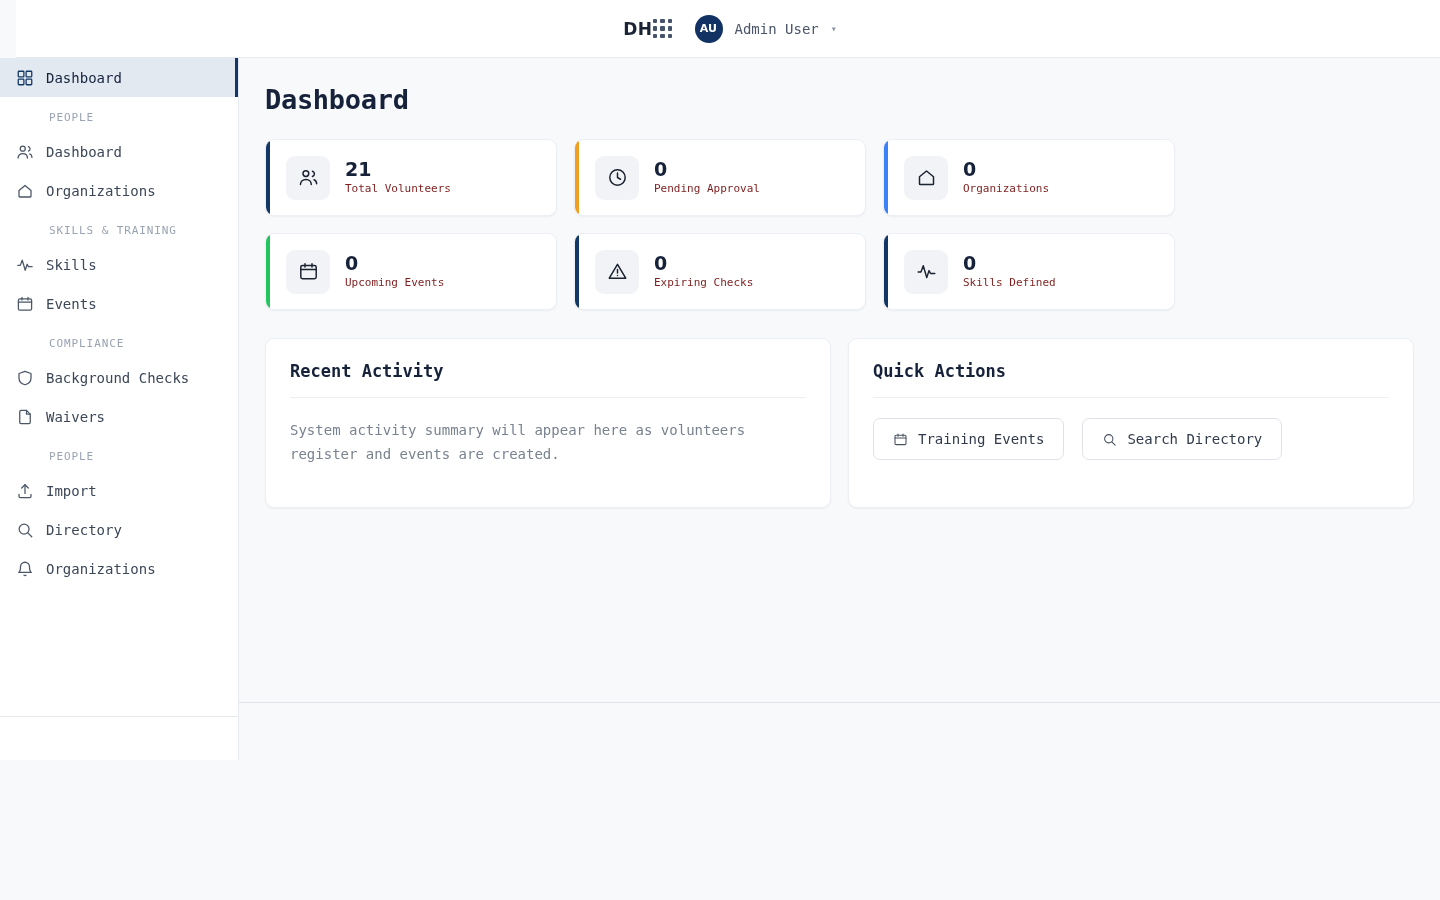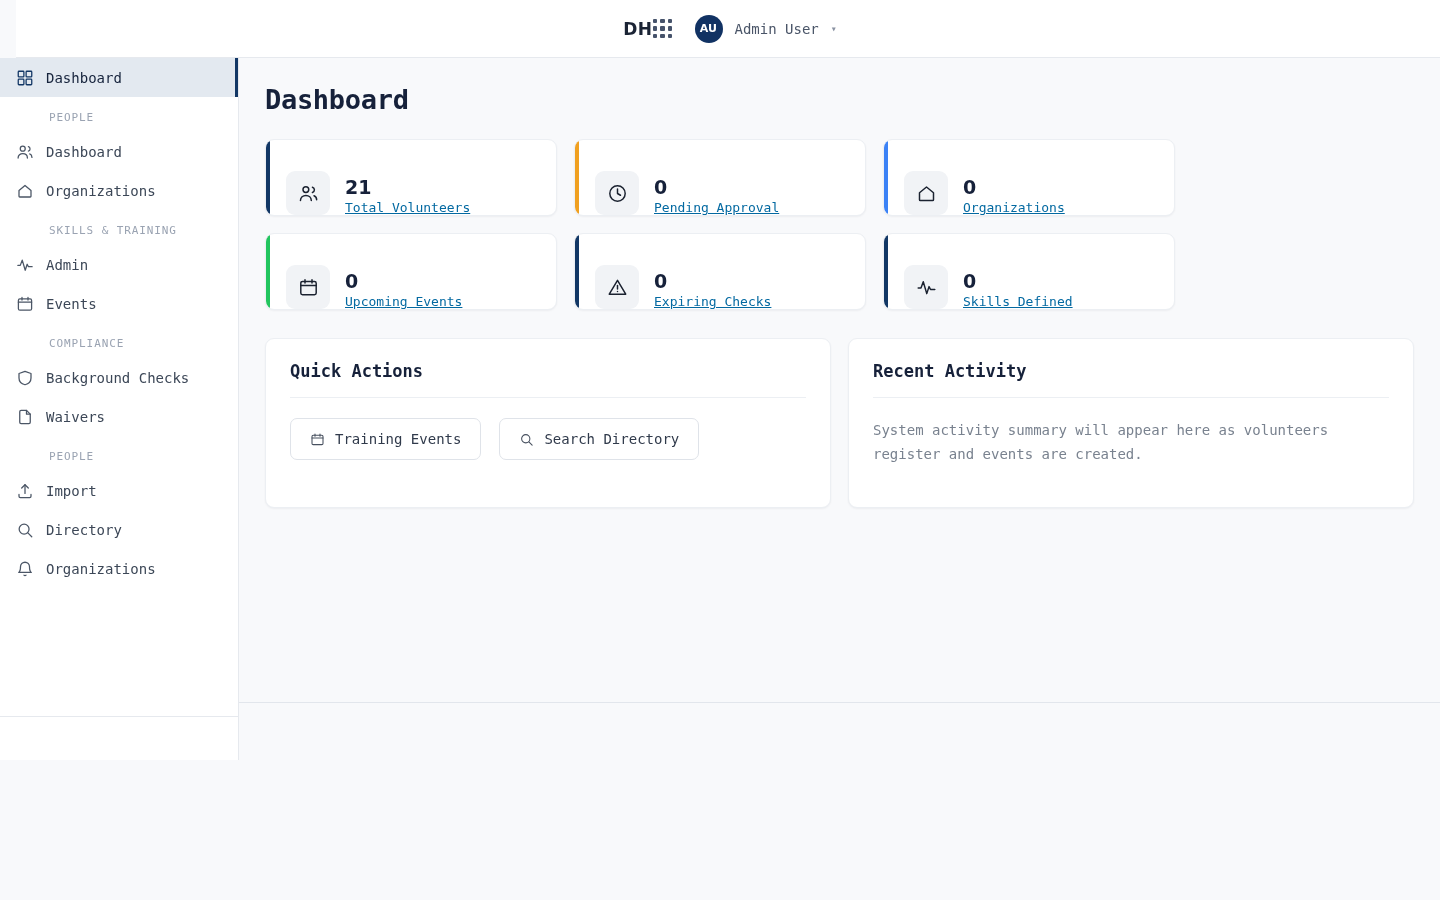--- a/index.html
+++ b/index.html
@@ -124,21 +124,21 @@
   
   .stats { display: flex; flex-wrap: wrap; gap: 17px; }
   .stat-card {
     position: relative;
     width: 292px;
     height: 77px;
     background: #ffffff;
     border-radius: 9px;
     border: 1px solid #eceff3;
     box-shadow: 0 1px 2px rgba(16,24,40,.05);
-    display: flex; align-items: flex-end;
+    display: flex; align-items: center;
     padding-left: 20px;
     gap: 15px;
     overflow: hidden;
   }
   .stat-card::before {
     content: "";
     position: absolute; left: 0; top: 0;
     width: 4px; height: 100%;
     background: var(--accent, #123765);
     border-radius: 9px 0 0 9px;
@@ -149,21 +149,21 @@
     border-radius: 9px;
     display: flex; align-items: center; justify-content: center;
     color: #1b2230;
   }
   .stat-icon svg { width: 21px; height: 21px; display:block; }
   .stat-text { display: flex; flex-direction: column; gap: 2px; }
   .stat-value {
     font-family: "DejaVu Sans", "Liberation Sans", sans-serif;
     font-size: 19px; font-weight: 700; color: #16213a; line-height: 1.05;
   }
-  .stat-label { font-size: 13px; color: #0369a1; text-decoration: underline; }
+  .stat-label { font-size: 11px; color: #7f1d1d; }
 
   
   .panels { display: flex; gap: 17px; margin-top: 28px; }
   .panel {
     width: 568px;
     min-height: 170px;
     background: #ffffff;
     border: 1px solid #eceff3;
     border-radius: 9px;
     box-shadow: 0 1px 2px rgba(16,24,40,.05);
@@ -251,21 +251,21 @@
         </span>
         <span>Organizations</span>
       </div>
       <div class="nav-section">SKILLS &amp; TRAINING</div>
       <div class="nav-item">
         <span class="ico">
           <svg viewBox="0 0 24 24">
             <path d="M2.5 12.5h3.2l2.6-7 4 13.5 2.6-8 1.7 3.3h4.9" fill="none" stroke="currentColor" stroke-width="1.7" stroke-linecap="round" stroke-linejoin="round"></path>
           </svg>
         </span>
-        <span>Admin</span>
+        <span>Skills</span>
       </div>
       <div class="nav-item">
         <span class="ico">
           <svg viewBox="0 0 24 24">
             <rect x="3.2" y="5.2" width="17.6" height="15" rx="2" fill="none" stroke="currentColor" stroke-width="1.7" stroke-linecap="round" stroke-linejoin="round"></rect>
             <path d="M3.2 9.6h17.6" fill="none" stroke="currentColor" stroke-width="1.7" stroke-linecap="round" stroke-linejoin="round"></path>
             <path d="M8 3.2v3.6M16 3.2v3.6" fill="none" stroke="currentColor" stroke-width="1.7" stroke-linecap="round" stroke-linejoin="round"></path>
           </svg>
         </span>
         <span>Events</span>
@@ -395,20 +395,25 @@
           </svg>
         </div>
         <div class="stat-text">
           <div class="stat-value">0</div>
           <div class="stat-label">Skills Defined</div>
         </div>
       </div>
     </div>
 
   <div class="panels">
+    <div class="panel">
+      <div class="panel-title">Recent Activity</div>
+      <div class="panel-body-text">System activity summary will appear here as volunteers register and events are created.</div>
+    </div>
+
     <div class="panel">
       <div class="panel-title">Quick Actions</div>
       <div class="qa-buttons" id="qa-root">
           <button class="qa-btn">
             <span>
               <svg viewBox="0 0 24 24">
                 <rect x="3.2" y="5.2" width="17.6" height="15" rx="2" fill="none" stroke="currentColor" stroke-width="1.7" stroke-linecap="round" stroke-linejoin="round"></rect>
                 <path d="M3.2 9.6h17.6" fill="none" stroke="currentColor" stroke-width="1.7" stroke-linecap="round" stroke-linejoin="round"></path>
                 <path d="M8 3.2v3.6M16 3.2v3.6" fill="none" stroke="currentColor" stroke-width="1.7" stroke-linecap="round" stroke-linejoin="round"></path>
               </svg>
@@ -419,19 +424,14 @@
             <span>
               <svg viewBox="0 0 24 24">
                 <circle cx="10.8" cy="10.8" r="6.6" fill="none" stroke="currentColor" stroke-width="1.7" stroke-linecap="round" stroke-linejoin="round"></circle>
                 <path d="M15.8 15.8 21 21" fill="none" stroke="currentColor" stroke-width="1.7" stroke-linecap="round" stroke-linejoin="round"></path>
               </svg>
             </span>
             <span>Search Directory</span>
           </button>
         </div>
     </div>
-
-    <div class="panel">
-      <div class="panel-title">Recent Activity</div>
-      <div class="panel-body-text">System activity summary will appear here as volunteers register and events are created.</div>
-    </div>
   </div>
 </div>
 
 </body></html>

